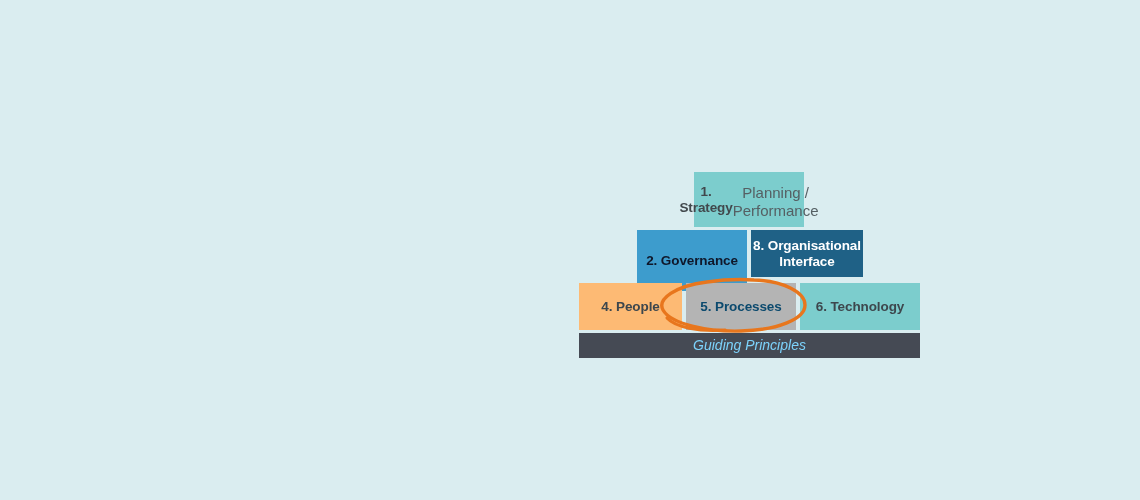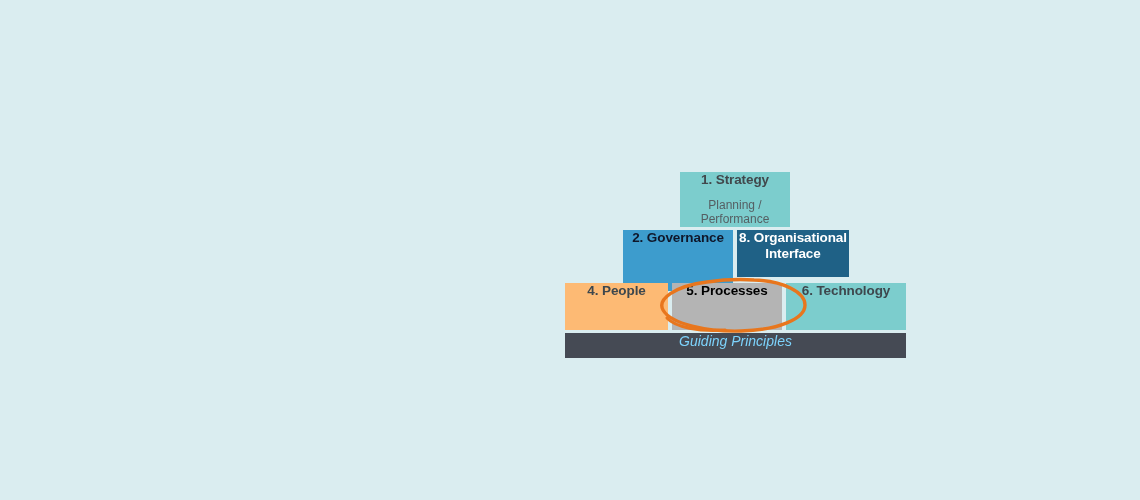--- a/index.html
+++ b/index.html
@@ -21,35 +21,36 @@
     left: 565px;
     top: 172px;
     width: 341px;
     height: 186px;
   }
 
   .box {
     position: absolute;
     box-sizing: border-box;
     display: flex;
-    flex-direction: column;
+    flex-direction: row;
     align-items: center;
-    justify-content: space-between;
+    justify-content: center;
     text-align: center;
     line-height: 1.15;
+    margin-left: 14px;
   }
 
   .box-title {
     font-weight: bold;
     font-size: 13.5px;
     letter-spacing: -0.1px;
   }
 
   .box-sub {
-    font-size: 12px;
+    font-size: 15px;
     font-weight: normal;
     margin-top: 4px;
     color: #555f63;
   }
 
   
   #box-strategy {
     left: 115px;
     top: 0px;
     width: 110px;
@@ -84,21 +85,21 @@
     height: 47px;
     background: #fdba74;
     color: #3d474d;
   }
   #box-processes {
     left: 107px;
     top: 111px;
     width: 110px;
     height: 47px;
     background: #b4b4b4;
-    color: #000000;
+    color: #0c4a6e;
   }
   #box-technology {
     left: 221px;
     top: 111px;
     width: 120px;
     height: 47px;
     background: #7ccdcd;
     color: #3d474d;
   }
 

